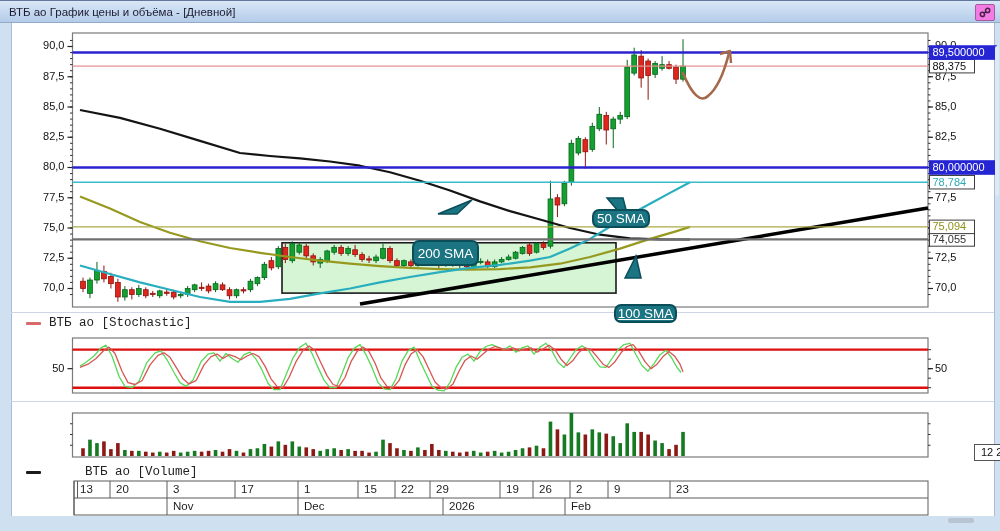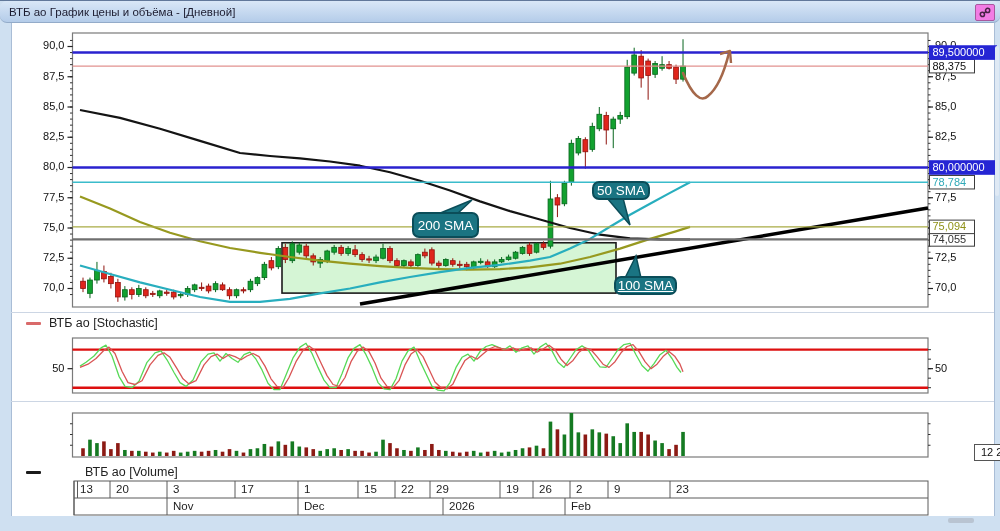--- a/index.html
+++ b/index.html
@@ -1,30 +1,30 @@
 <!DOCTYPE html>
 <html><head>
 <meta charset="utf-8">
 <style>
   html,body{margin:0;padding:0;}
   .screen{position:relative;width:1000px;height:531px;background:#cfe0f1;
           font-family:"Liberation Sans",sans-serif;overflow:hidden;border-top:1px solid #61789a;}
   .titlebar{position:absolute;left:0;top:0;width:1000px;height:22px;
             background:linear-gradient(#d9e7f7,#b4cce9);border-bottom:1px solid #93abc9;
-            color:#1c1c30;font-size:11.5px;line-height:22px;padding-left:9px;box-sizing:border-box;border-radius:7px;}
+            color:#1c1c30;font-size:11.5px;line-height:22px;padding-left:9px;box-sizing:border-box;}
   .linkbtn{position:absolute;left:975px;top:3px;width:18px;height:15px;background:#f27ce4;
            border:1px solid #a8589e;border-radius:2px;display:flex;align-items:center;justify-content:center;}
   .content{position:absolute;left:11px;top:22px;width:982px;height:493px;background:#ffffff;
            border-left:1px solid #a9bdd6;border-right:1px solid #a9bdd6;}
   svg.gfx{position:absolute;left:0;top:0;pointer-events:none;}
-  .legend{position:absolute;display:flex;align-items:center;gap:8px;font-size:12.5px;color:#222;}
+  .legend{position:absolute;display:flex;align-items:center;gap:8px;font-size:12.5px;color:#222;font-family:Liberation Mono, monospace;}
   .legend .dash{width:15px;height:3px;border-radius:1px;}
   .callout{position:absolute;background:#1a7482;border:2px solid #0b4d59;border-radius:7px;
            color:#fff;font-size:13.5px;display:flex;align-items:center;justify-content:center;
-           box-sizing:border-box;white-space:nowrap;}
+           box-sizing:border-box;white-space:nowrap;margin-top:28px;}
   .valbox{position:absolute;left:974px;top:443px;width:67px;height:15px;background:#fff;
           border:1px solid #555;font-size:11px;line-height:15px;text-align:center;color:#111;box-sizing:content-box;}
   .hthumb{position:absolute;left:948px;top:517px;width:26px;height:5px;background:#b9c4d2;border-radius:2px;}
   .vthumb{position:absolute;left:995px;top:45px;width:4px;height:150px;background:#dfe9f4;border-radius:2px;}
 </style>
 </head>
 <body>
 
 <div class="screen">
   <div class="titlebar">

